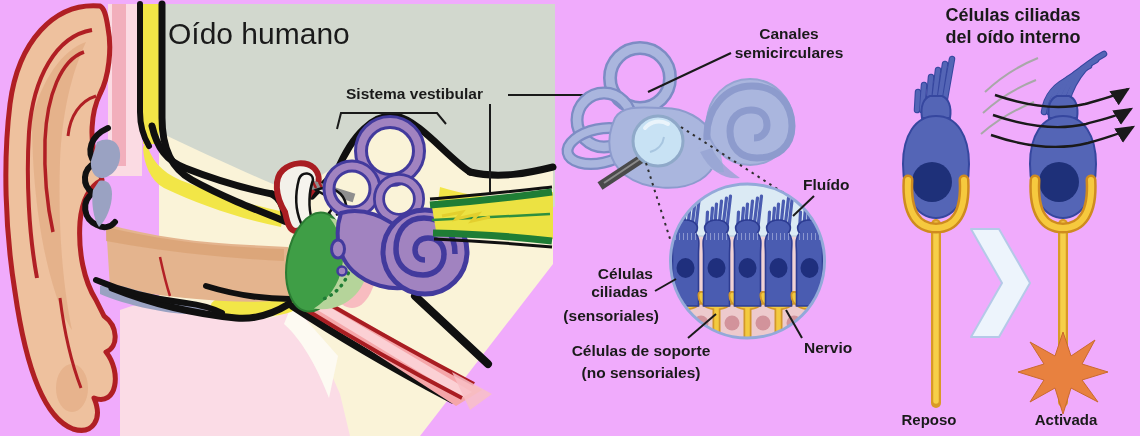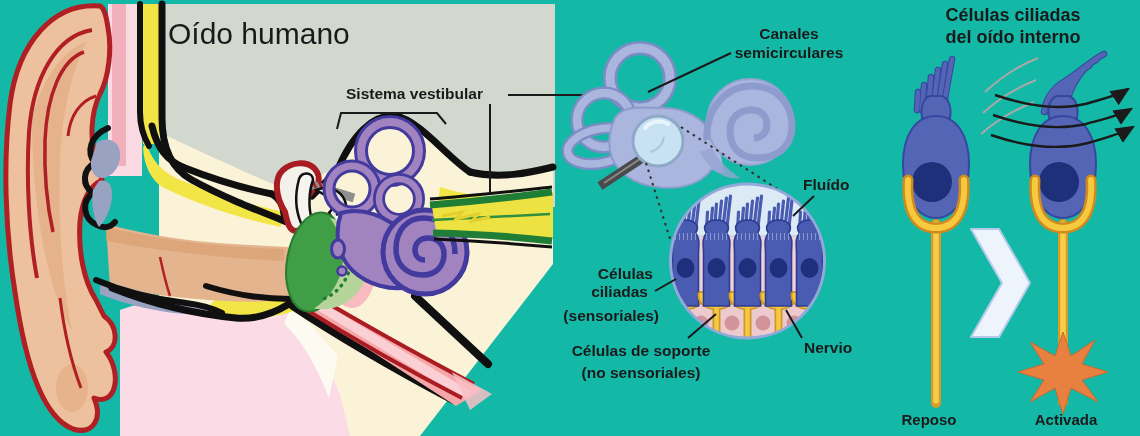--- a/index.html
+++ b/index.html
@@ -1,16 +1,16 @@
 <!DOCTYPE html>
 <html><head>
 <meta charset="utf-8">
 <style>
   html,body{margin:0;padding:0;background:#ffffff;}
-  #stage{position:relative;width:1140px;height:436px;background:#14b8a6;overflow:hidden;
+  #stage{position:relative;width:1140px;height:436px;background:#f0abfc;overflow:hidden;
          font-family:"Liberation Sans", sans-serif;}
   svg{display:block;}
   text{fill:#1a1a1a;}
   .lbl{font-size:15.5px;font-weight:700;}
   .lbl-sm{font-size:15px;font-weight:700;}
   .ptr{stroke:#1a1a1a;stroke-width:2;fill:none;}
   .dot{stroke:#2e2e2e;stroke-width:2;fill:none;stroke-dasharray:2.5 4.5;}
   .outline{stroke:#101010;fill:none;stroke-linecap:round;}
 </style>
 </head>

